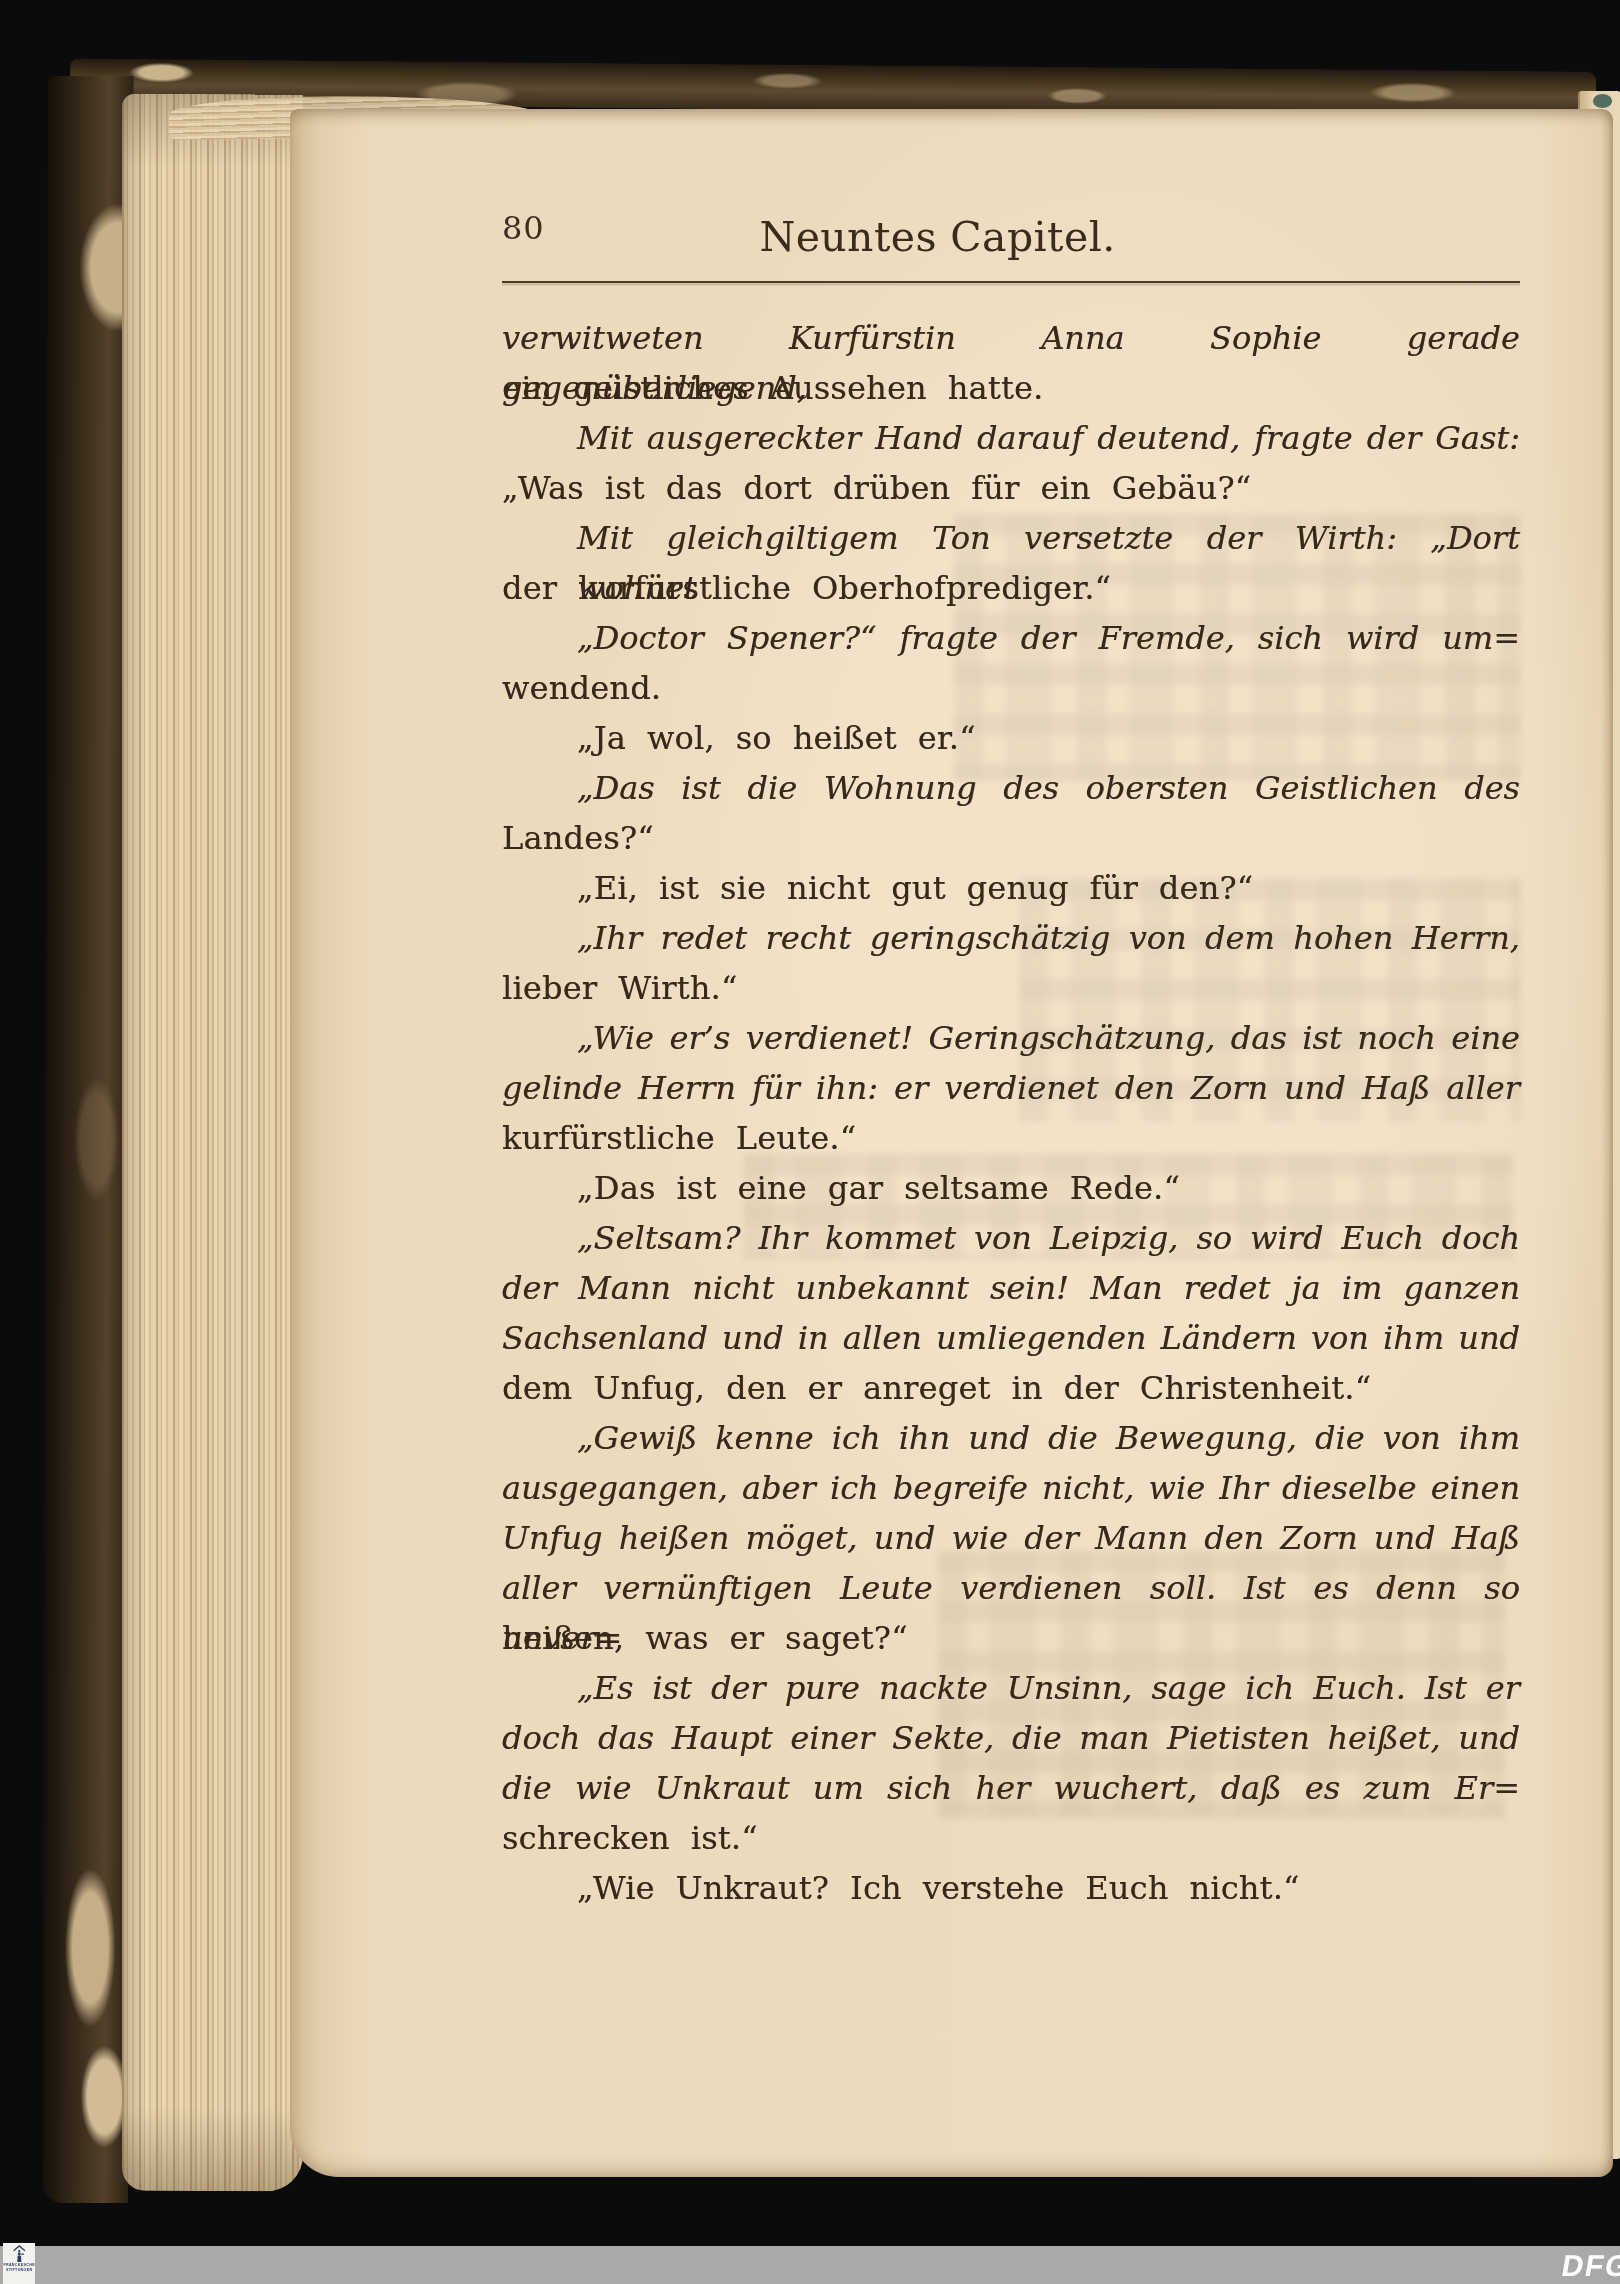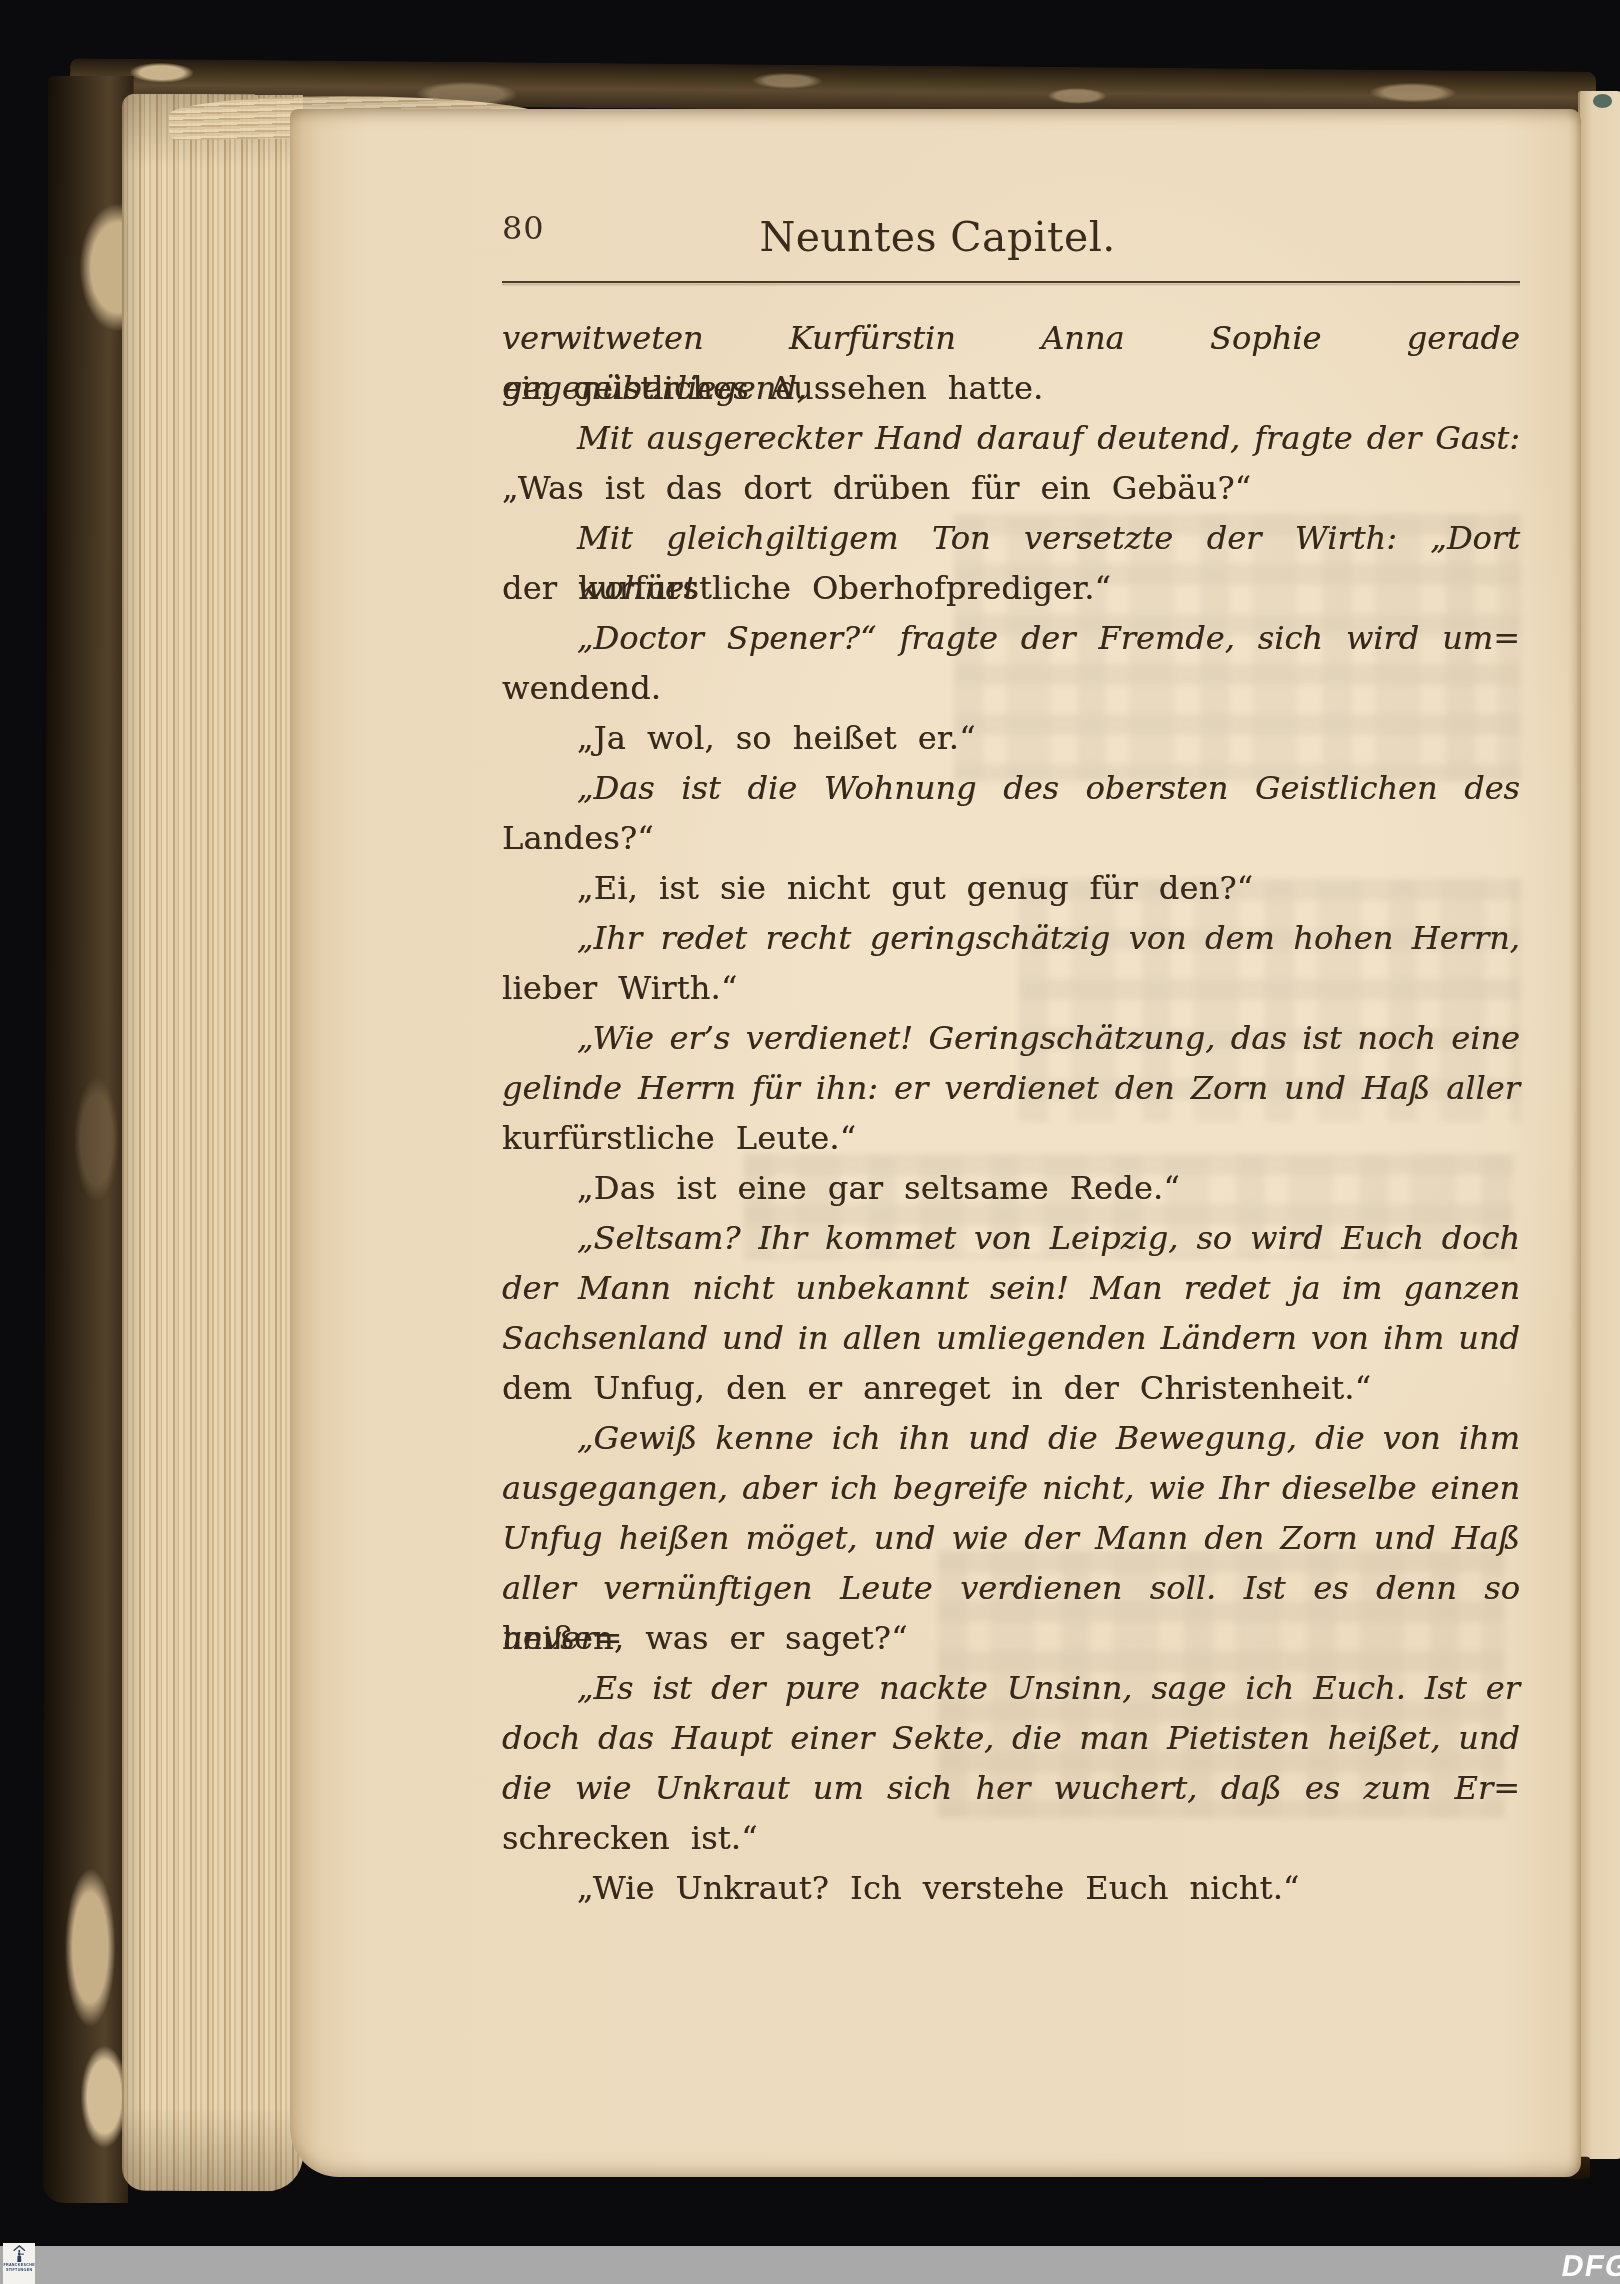--- a/index.html
+++ b/index.html
@@ -43,21 +43,21 @@
   .under-shadow{position:absolute;left:600px;top:2155px;width:990px;height:22px;transform:rotate(.2deg);
     border-radius:3.2px;background:linear-gradient(180deg,#30210f,#190f06);}
   
   .page{position:absolute;left:290px;top:109px;width:1291px;height:2068px;
     border-radius:8px 11.3px 14.6px 49px;
     background:
       radial-gradient(729px 1134px at 62% 40%,#f1e2c8 0 40%,transparent 75%),
       linear-gradient(90deg,#d2b991 0,#e3cfac 2.2%,#ecdabd 6%,#eddcbf 94%,#e5d2b1 99%,#dec8a3 100%);
     box-shadow: inset 0 9.7px 14.6px -6.5px rgba(110,85,50,.55),
                 inset -7.3px 0 9.7px -5.7px rgba(120,90,50,.4),
-                inset 0 -13px 19.4px -9.7px rgba(110,85,50,.45);}
+                inset 0 -13px 19.4px -9.7px rgba(110,85,50,.45); padding-left: 32px;}
   .pagenum{position:absolute;left:212px;top:100px;font-size:32px;color:#3d2f20;letter-spacing:0.8px;}
   .runhead{position:absolute;left:356px;top:104px;width:583px;text-align:center;
     font-size:41px;color:#3a2c1d;letter-spacing:0.4px;}
   .rule{position:absolute;left:212px;top:172px;width:1018px;height:2.4px;background:#4e3b27;
     box-shadow:0 2.4px 0 rgba(78,59,39,.22);}
   
   .bodytext{position:absolute;left:212px;top:204px;width:1018px;}
   .line{height:50px;line-height:50px;font-size:32px;color:#36281a;word-spacing:10.5px;
     letter-spacing:0.2px;white-space:nowrap;text-shadow:0.3px 0.3px 0 rgba(54,40,26,.55);}
   .line.jl{text-align:justify;text-align-last:justify;white-space:normal;word-spacing:2.4px;letter-spacing:0;font-style:italic;}

